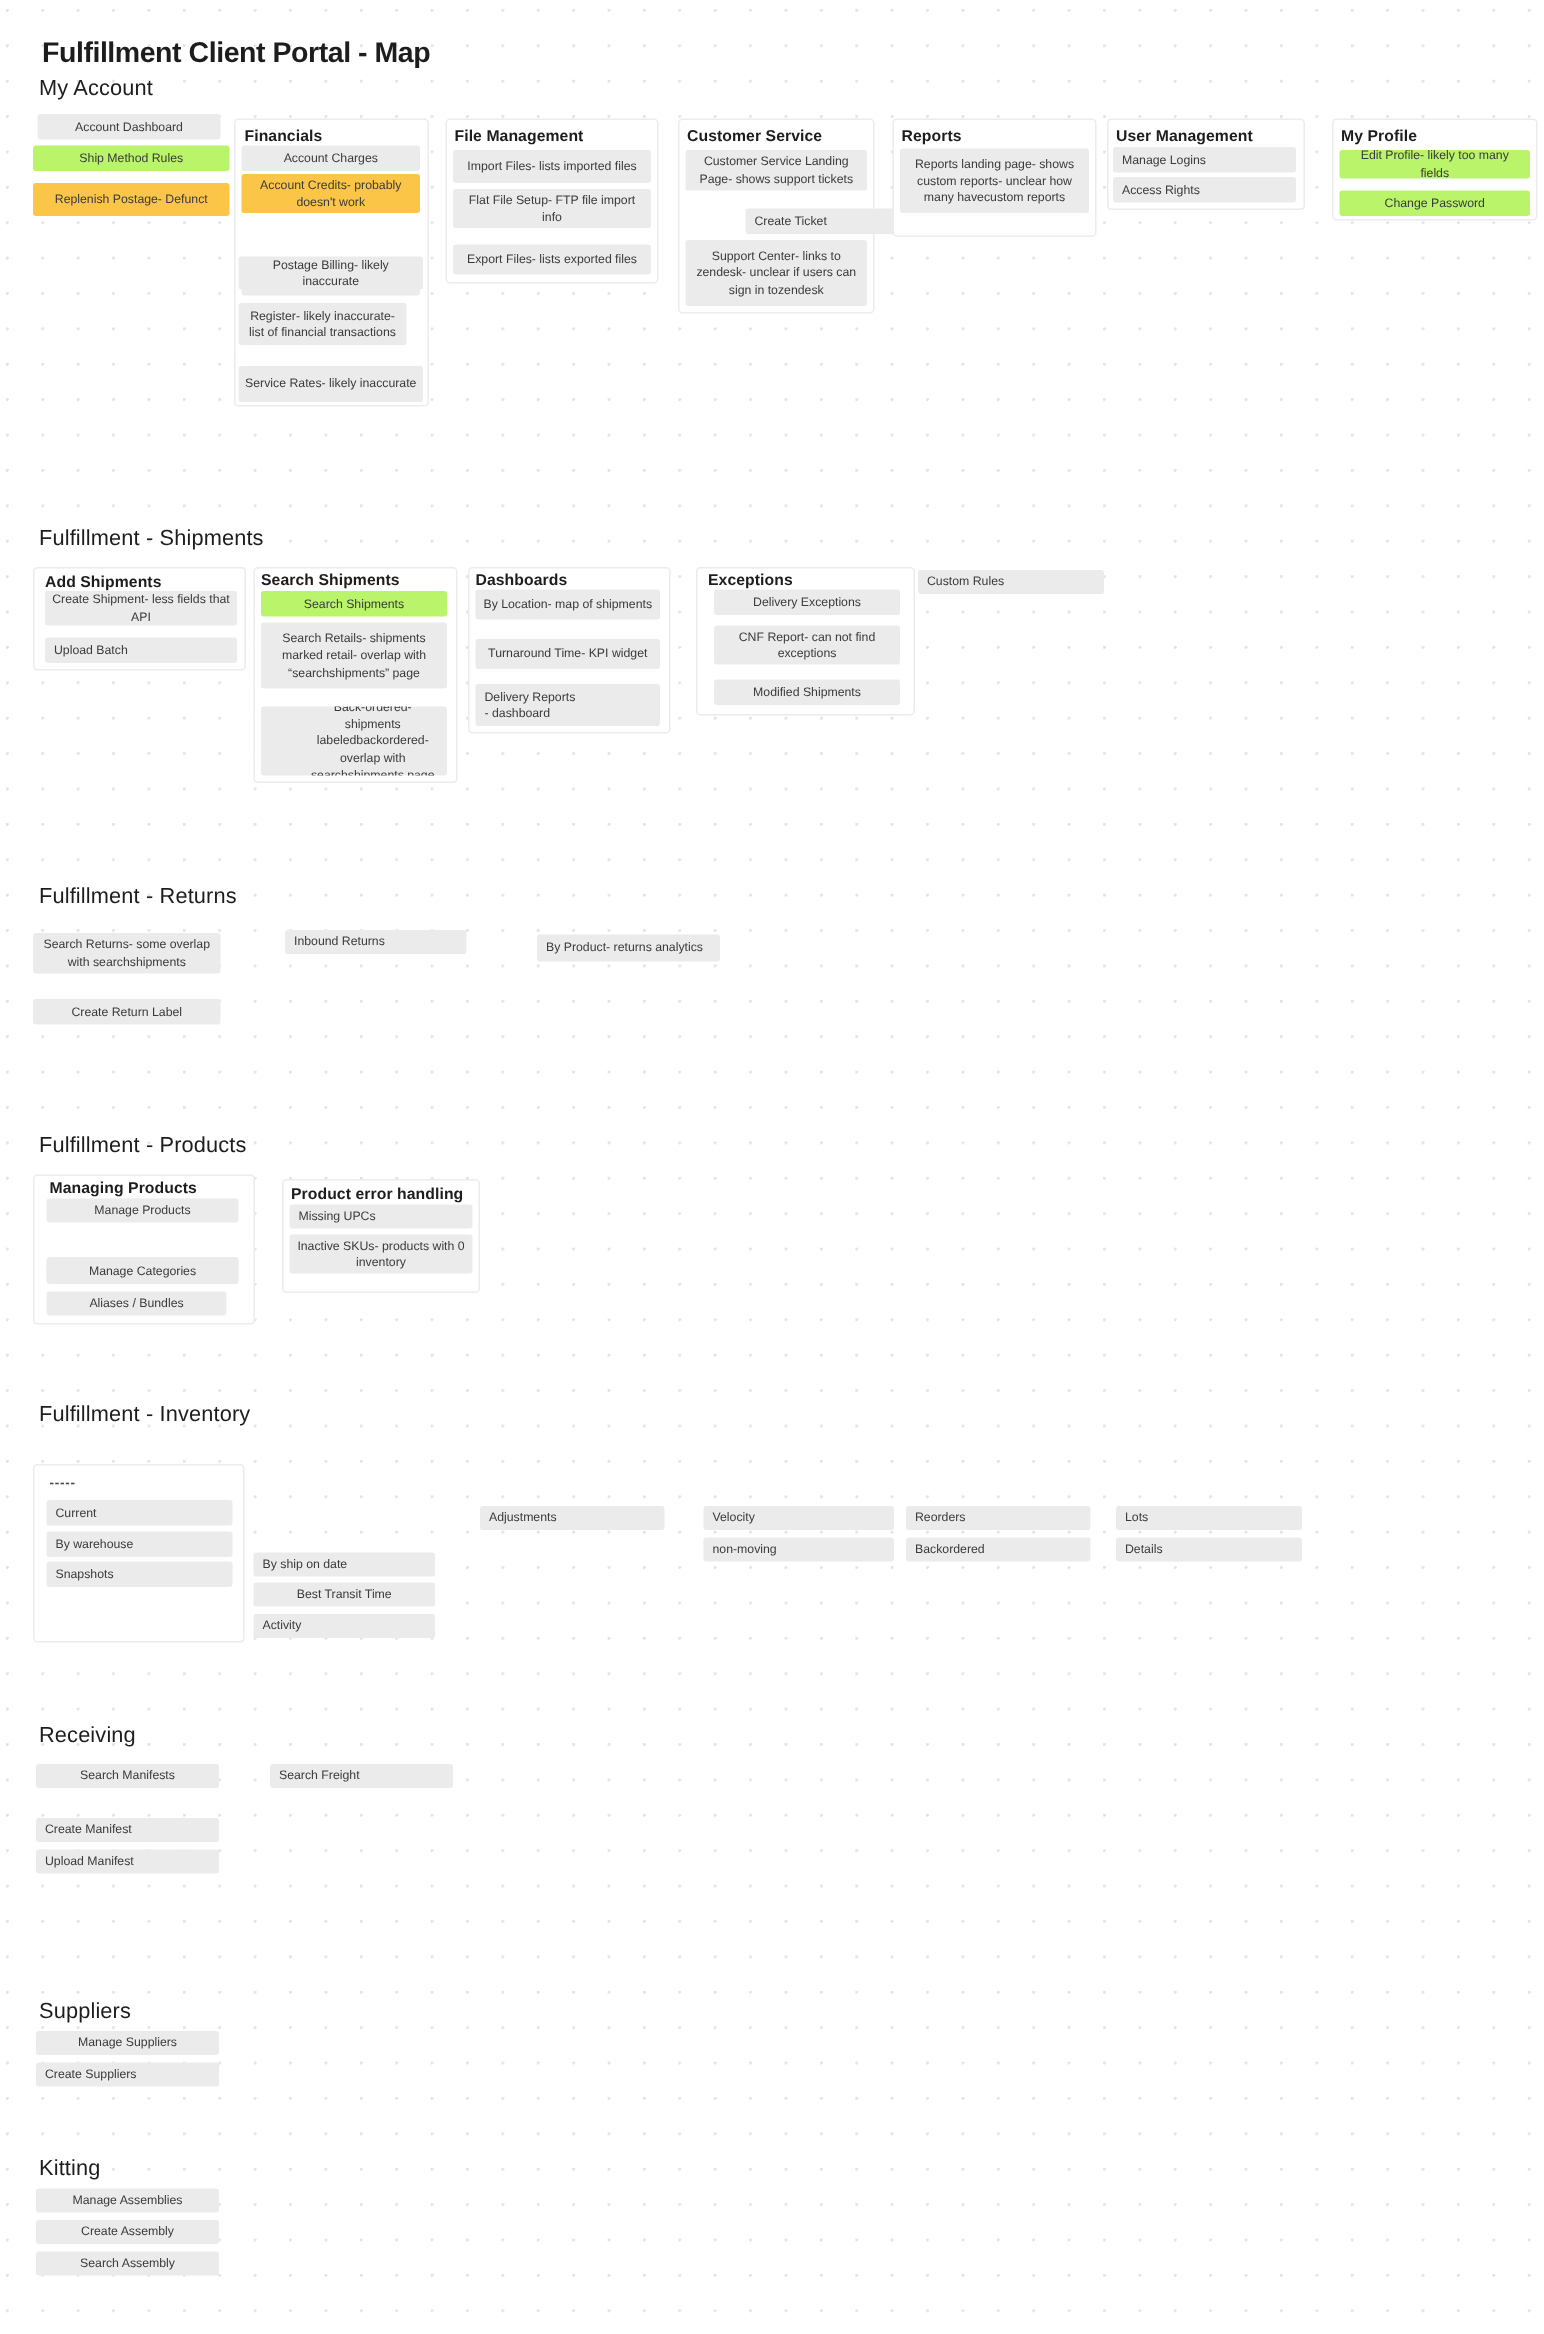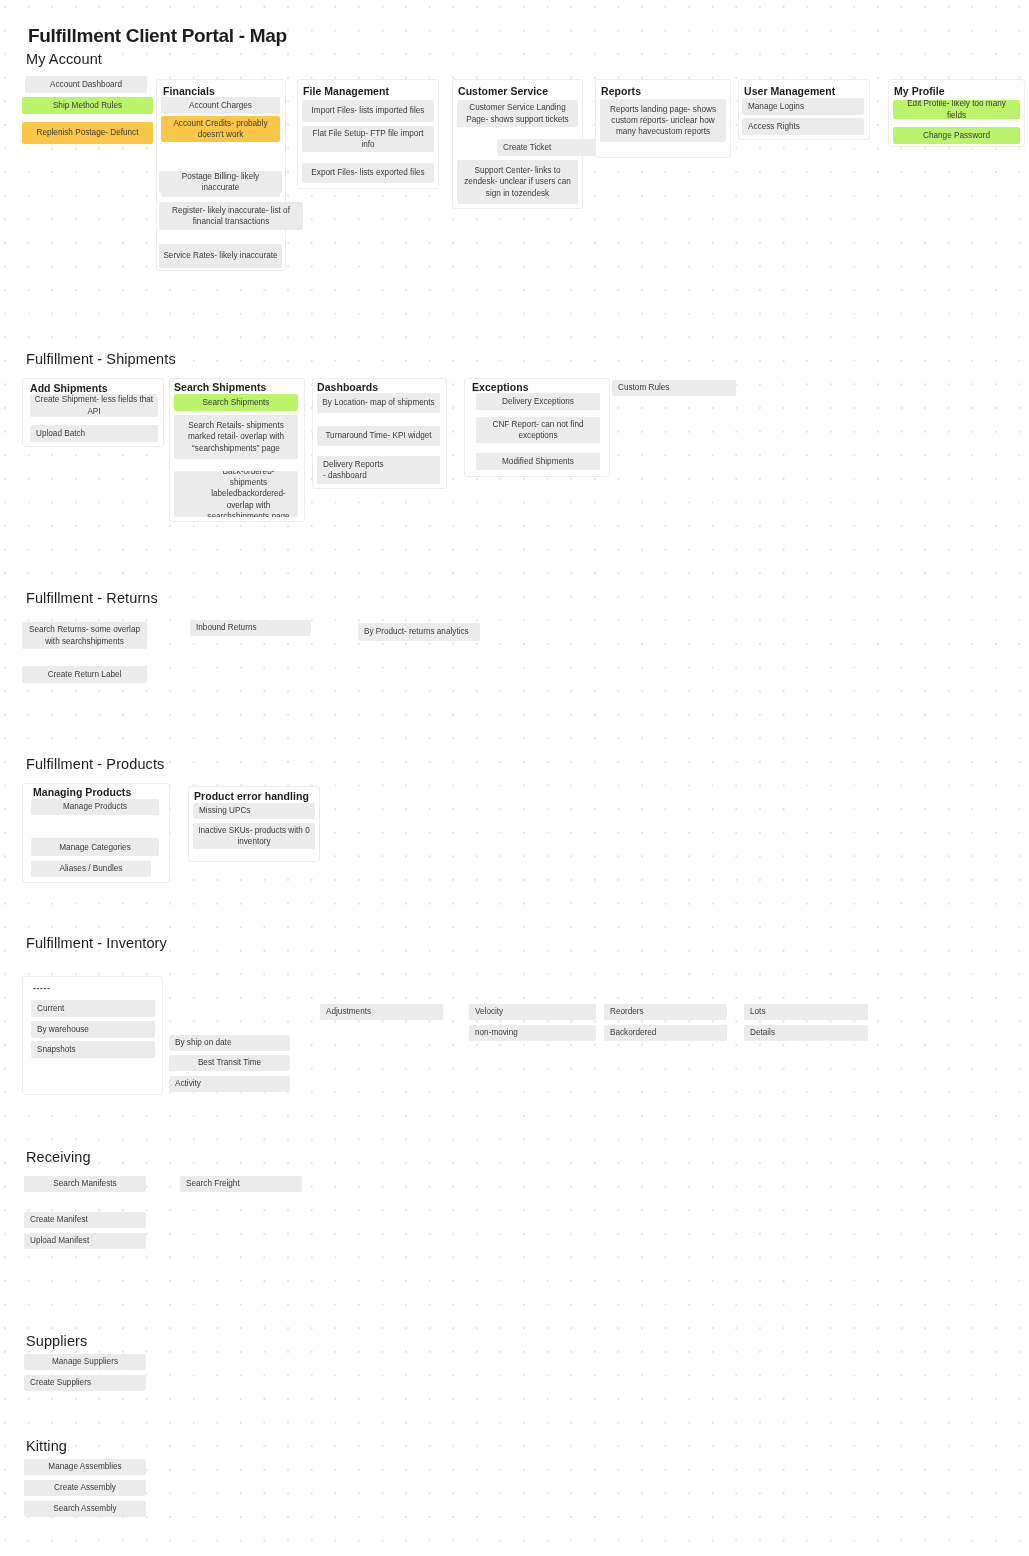--- a/index.html
+++ b/index.html
@@ -102,21 +102,21 @@
   <div class="chip" style="left:25px; top:76px; width:122px; height:17px;">Account Dashboard</div>
   <div class="chip green" style="left:22px; top:97px; width:131px; height:17px;">Ship Method Rules</div>
   <div class="chip orange" style="left:22px; top:122px; width:131px; height:22px;">Replenish Postage- Defunct</div>
 
   <div class="group-box" style="left:156px; top:79px; width:130px; height:192px;"></div>
   <div class="node group-title" style="left:163px; top:85px;">Financials</div>
   <div class="chip" style="left:161px; top:97px; width:119px; height:17px;">Account Charges</div>
   <div class="chip orange" style="left:161px; top:116px; width:119px; height:26px;">Account Credits- probably doesn't work</div>
   <div class="chip" style="left:161px; top:147px; width:119px; height:18px;margin-top:32px;">Postage Summary</div>
   <div class="chip" style="left:159px; top:171px; width:123px; height:22px;">Postage Billing- likely inaccurate</div>
-  <div class="chip" style="left:159px; top:202px; width:144px; height:28px;">Register- likely inaccurate- list of financial transactions</div>
+  <div class="chip" style="left:159px; top:202px; width:112px; height:28px;">Register- likely inaccurate- list of financial transactions</div>
   <div class="chip" style="left:159px; top:244px; width:123px; height:24px;">Service Rates- likely inaccurate</div>
 
   <div class="group-box" style="left:297px; top:79px; width:142px; height:110px;"></div>
   <div class="node group-title" style="left:303px; top:85px;">File Management</div>
   <div class="chip" style="left:302px; top:100px; width:132px; height:22px;">Import Files- lists imported files</div>
   <div class="chip" style="left:302px; top:126px; width:132px; height:26px;">Flat File Setup- FTP file import info</div>
   <div class="chip" style="left:302px; top:163px; width:132px; height:20px;">Export Files- lists exported files</div>
 
   <div class="group-box" style="left:452px; top:79px; width:131px; height:130px;"></div>
   <div class="node group-title" style="left:458px; top:85px;">Customer Service</div>

